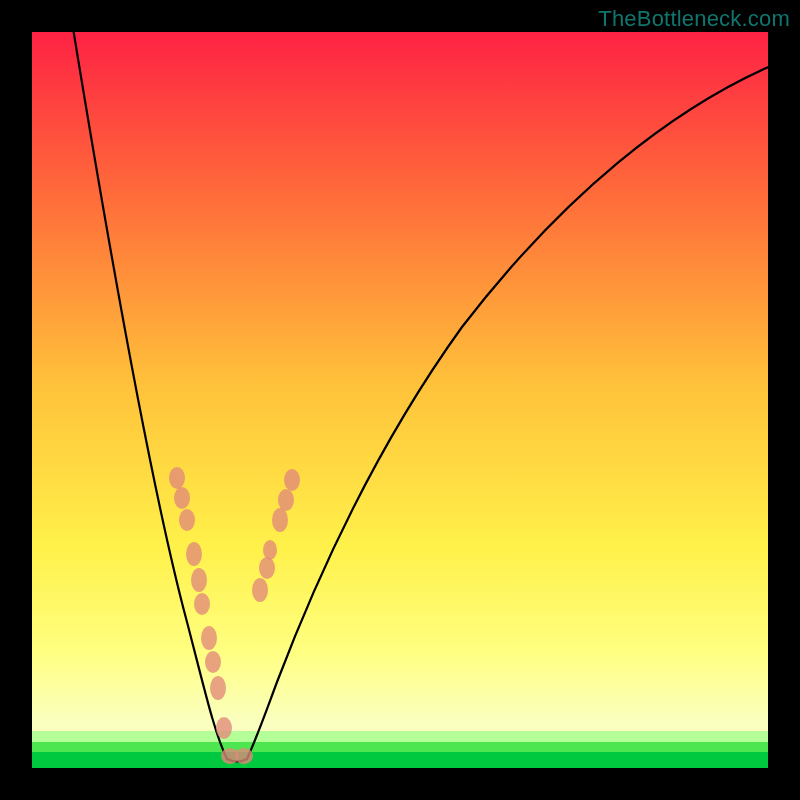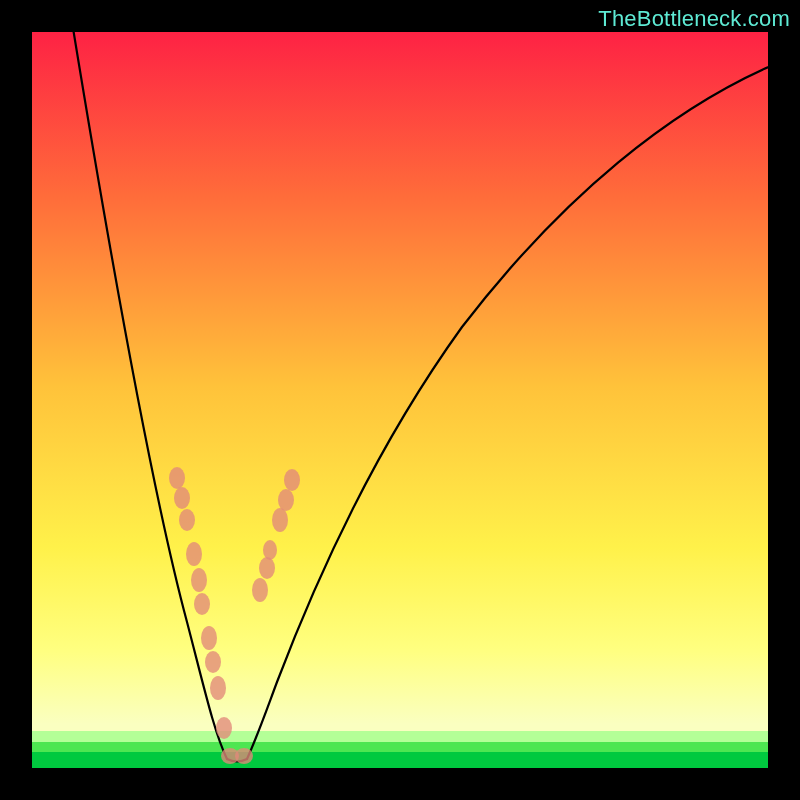--- a/index.html
+++ b/index.html
@@ -25,21 +25,21 @@
   }
   .green-band {
     position: absolute;
     left: 0;
     width: 100%;
   }
   .watermark {
     position: absolute;
     top: 6px;
     right: 10px;
-    color: #5eead4;
+    color: #0f766e;
     font-size: 22px;
     font-weight: 500;
     letter-spacing: 0.2px;
     user-select: none;
   }
   svg.plot {
     position: absolute;
     left: 0; top: 0;
     width: 100%;
     height: 100%;

